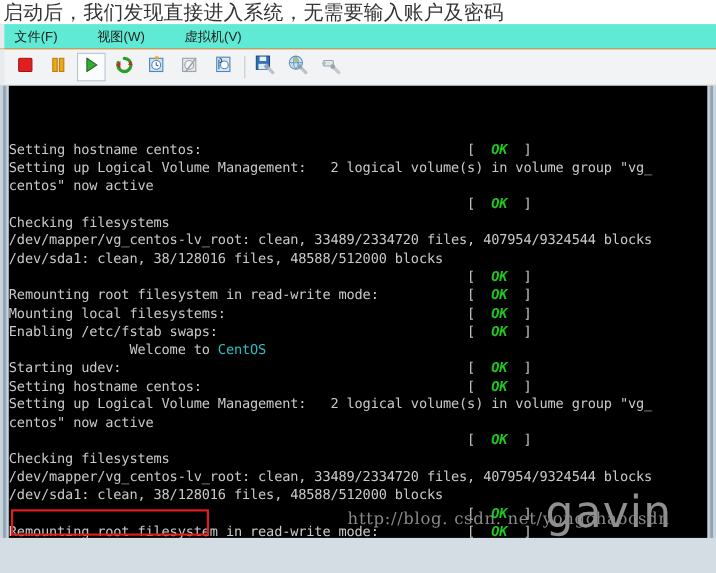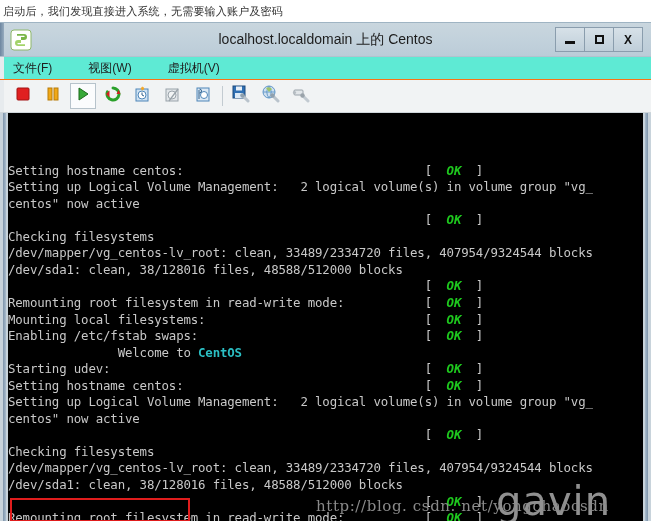--- a/index.html
+++ b/index.html
@@ -11,21 +11,21 @@
     width: 651px;
     height: 521px;
     overflow: hidden;
     font-family: "Liberation Sans", sans-serif;
   }
 
   
   #page-caption {
     height: 22px;
     line-height: 22px;
-    font-size: 11px;
+    font-size: 18px;
     color: #333333;
     padding-left: 3px;
     background: #ffffff;
     white-space: nowrap;
     letter-spacing: 0.2px;
   }
 
   
   #vm-window {
     position: relative;
@@ -204,21 +204,21 @@
     color: #c8c8c8;
     white-space: pre;
     letter-spacing: -0.15px;
   }
   .term-line {
     height: 16.55px;
     white-space: pre;
     position: relative;
   }
   .ok { color: #1ec71e; font-weight: bold; font-style: italic; }
-  .cyan { color: #2bbfc4; font-weight: bold; }
+  .cyan { color: #2bbfc4; }
 
   
   #prompt-highlight {
     position: absolute;
     left: 2px;
     top: 385px;
     width: 180px;
     height: 24px;
     border: 2px solid #e01d1d;
     box-sizing: border-box;
@@ -250,39 +250,20 @@
     pointer-events: none;
   }
 </style>
 </head>
 <body>
 
 <div id="page-caption">启动后，我们发现直接进入系统，无需要输入账户及密码</div>
 
 <div id="vm-window">
 
-  <div id="title-bar">
-    <span class="app-icon">
-      <svg width="26" height="26" viewBox="0 0 26 26">
-        <rect x="3" y="3" width="20" height="20" rx="3" fill="#ffffff" stroke="#8fb86a" stroke-width="1"></rect>
-        <path d="M9 7 h7 a3 3 0 0 1 0 6 h-3 v-3 h3 a0.6 0.6 0 0 0 0-1.2 h-7 z" fill="#7ab648"></path>
-        <path d="M17 19 h-7 a3 3 0 0 1 0-6 h3 v3 h-3 a0.6 0.6 0 0 0 0 1.2 h7 z" fill="#a3d36a"></path>
-      </svg>
-    </span>
-    <div id="window-title">localhost.localdomain 上的 Centos</div>
-    <div id="win-buttons">
-      <div class="win-btn">
-          <i class="glyph-min"></i>
-        </div>
-      <div class="win-btn">
-          <i class="glyph-max"></i>
-        </div>
-      <div class="win-btn">X</div>
-    </div>
-  </div>
 
   <div id="menu-bar">
     <div class="menu-item">文件(F)</div>
     <div class="menu-item">视图(W)</div>
     <div class="menu-item">虚拟机(V)</div>
   </div>
 
   <div id="toolbar">
 
     <div class="tb-btn">

